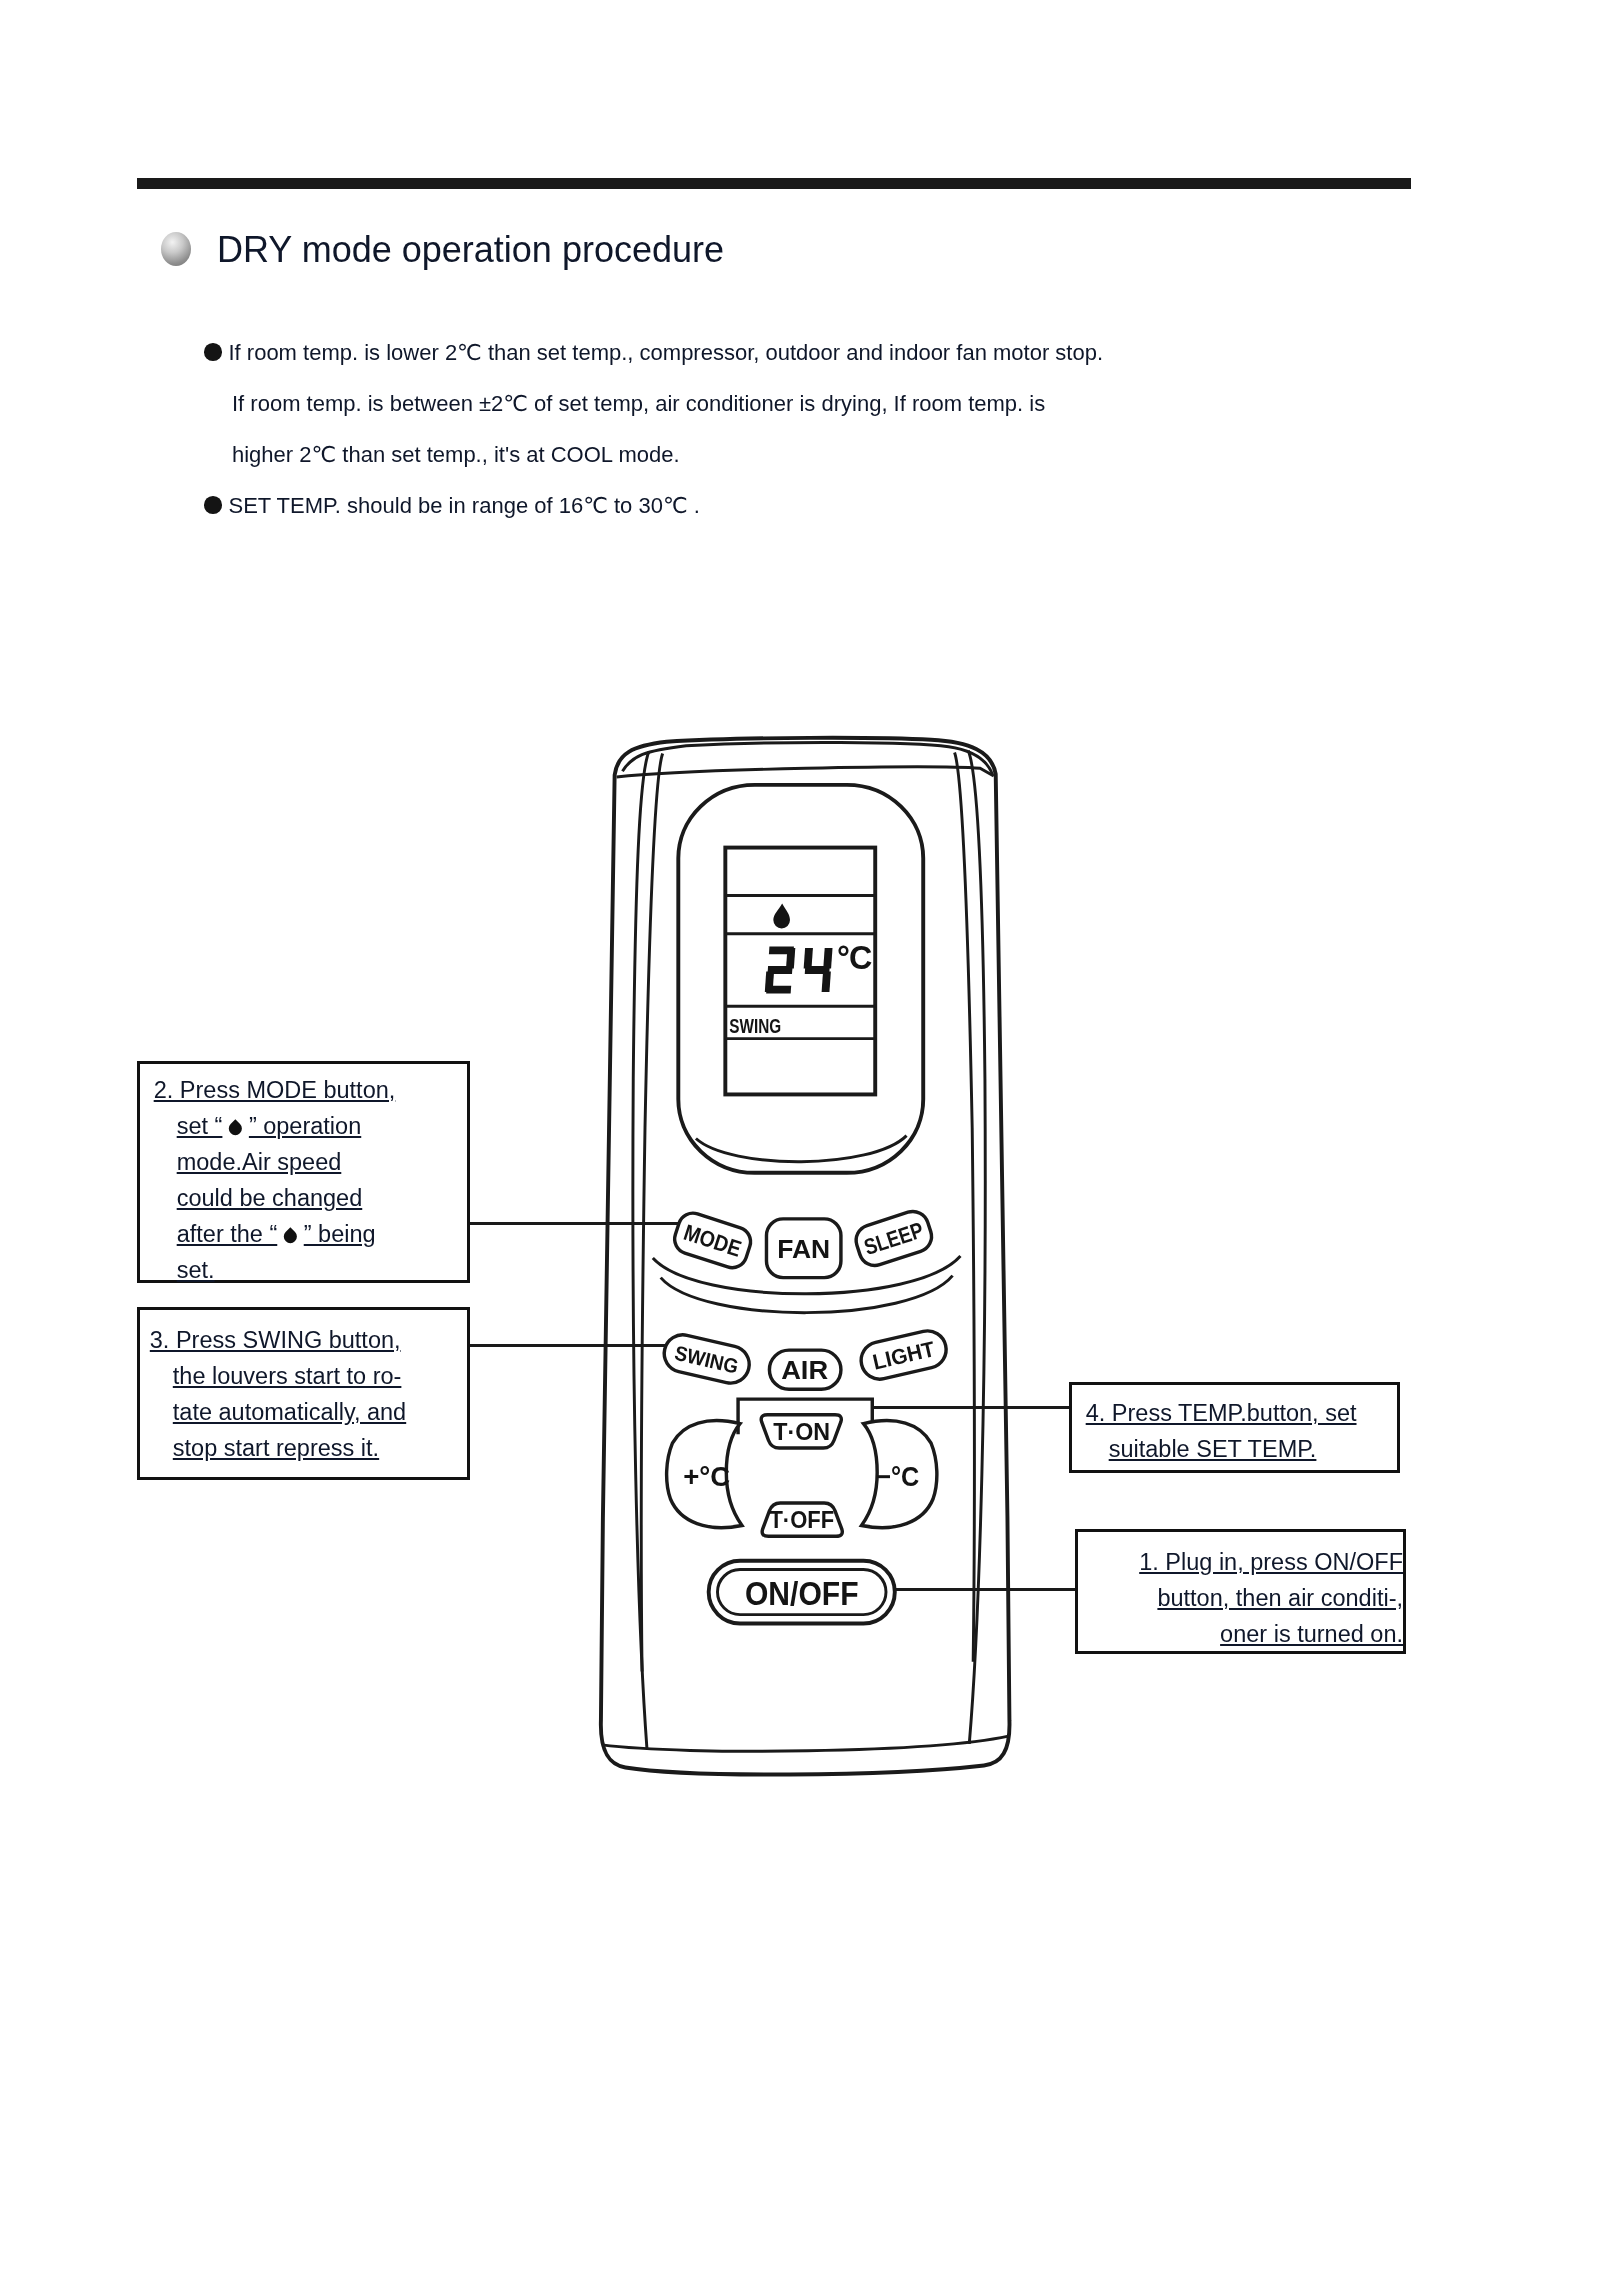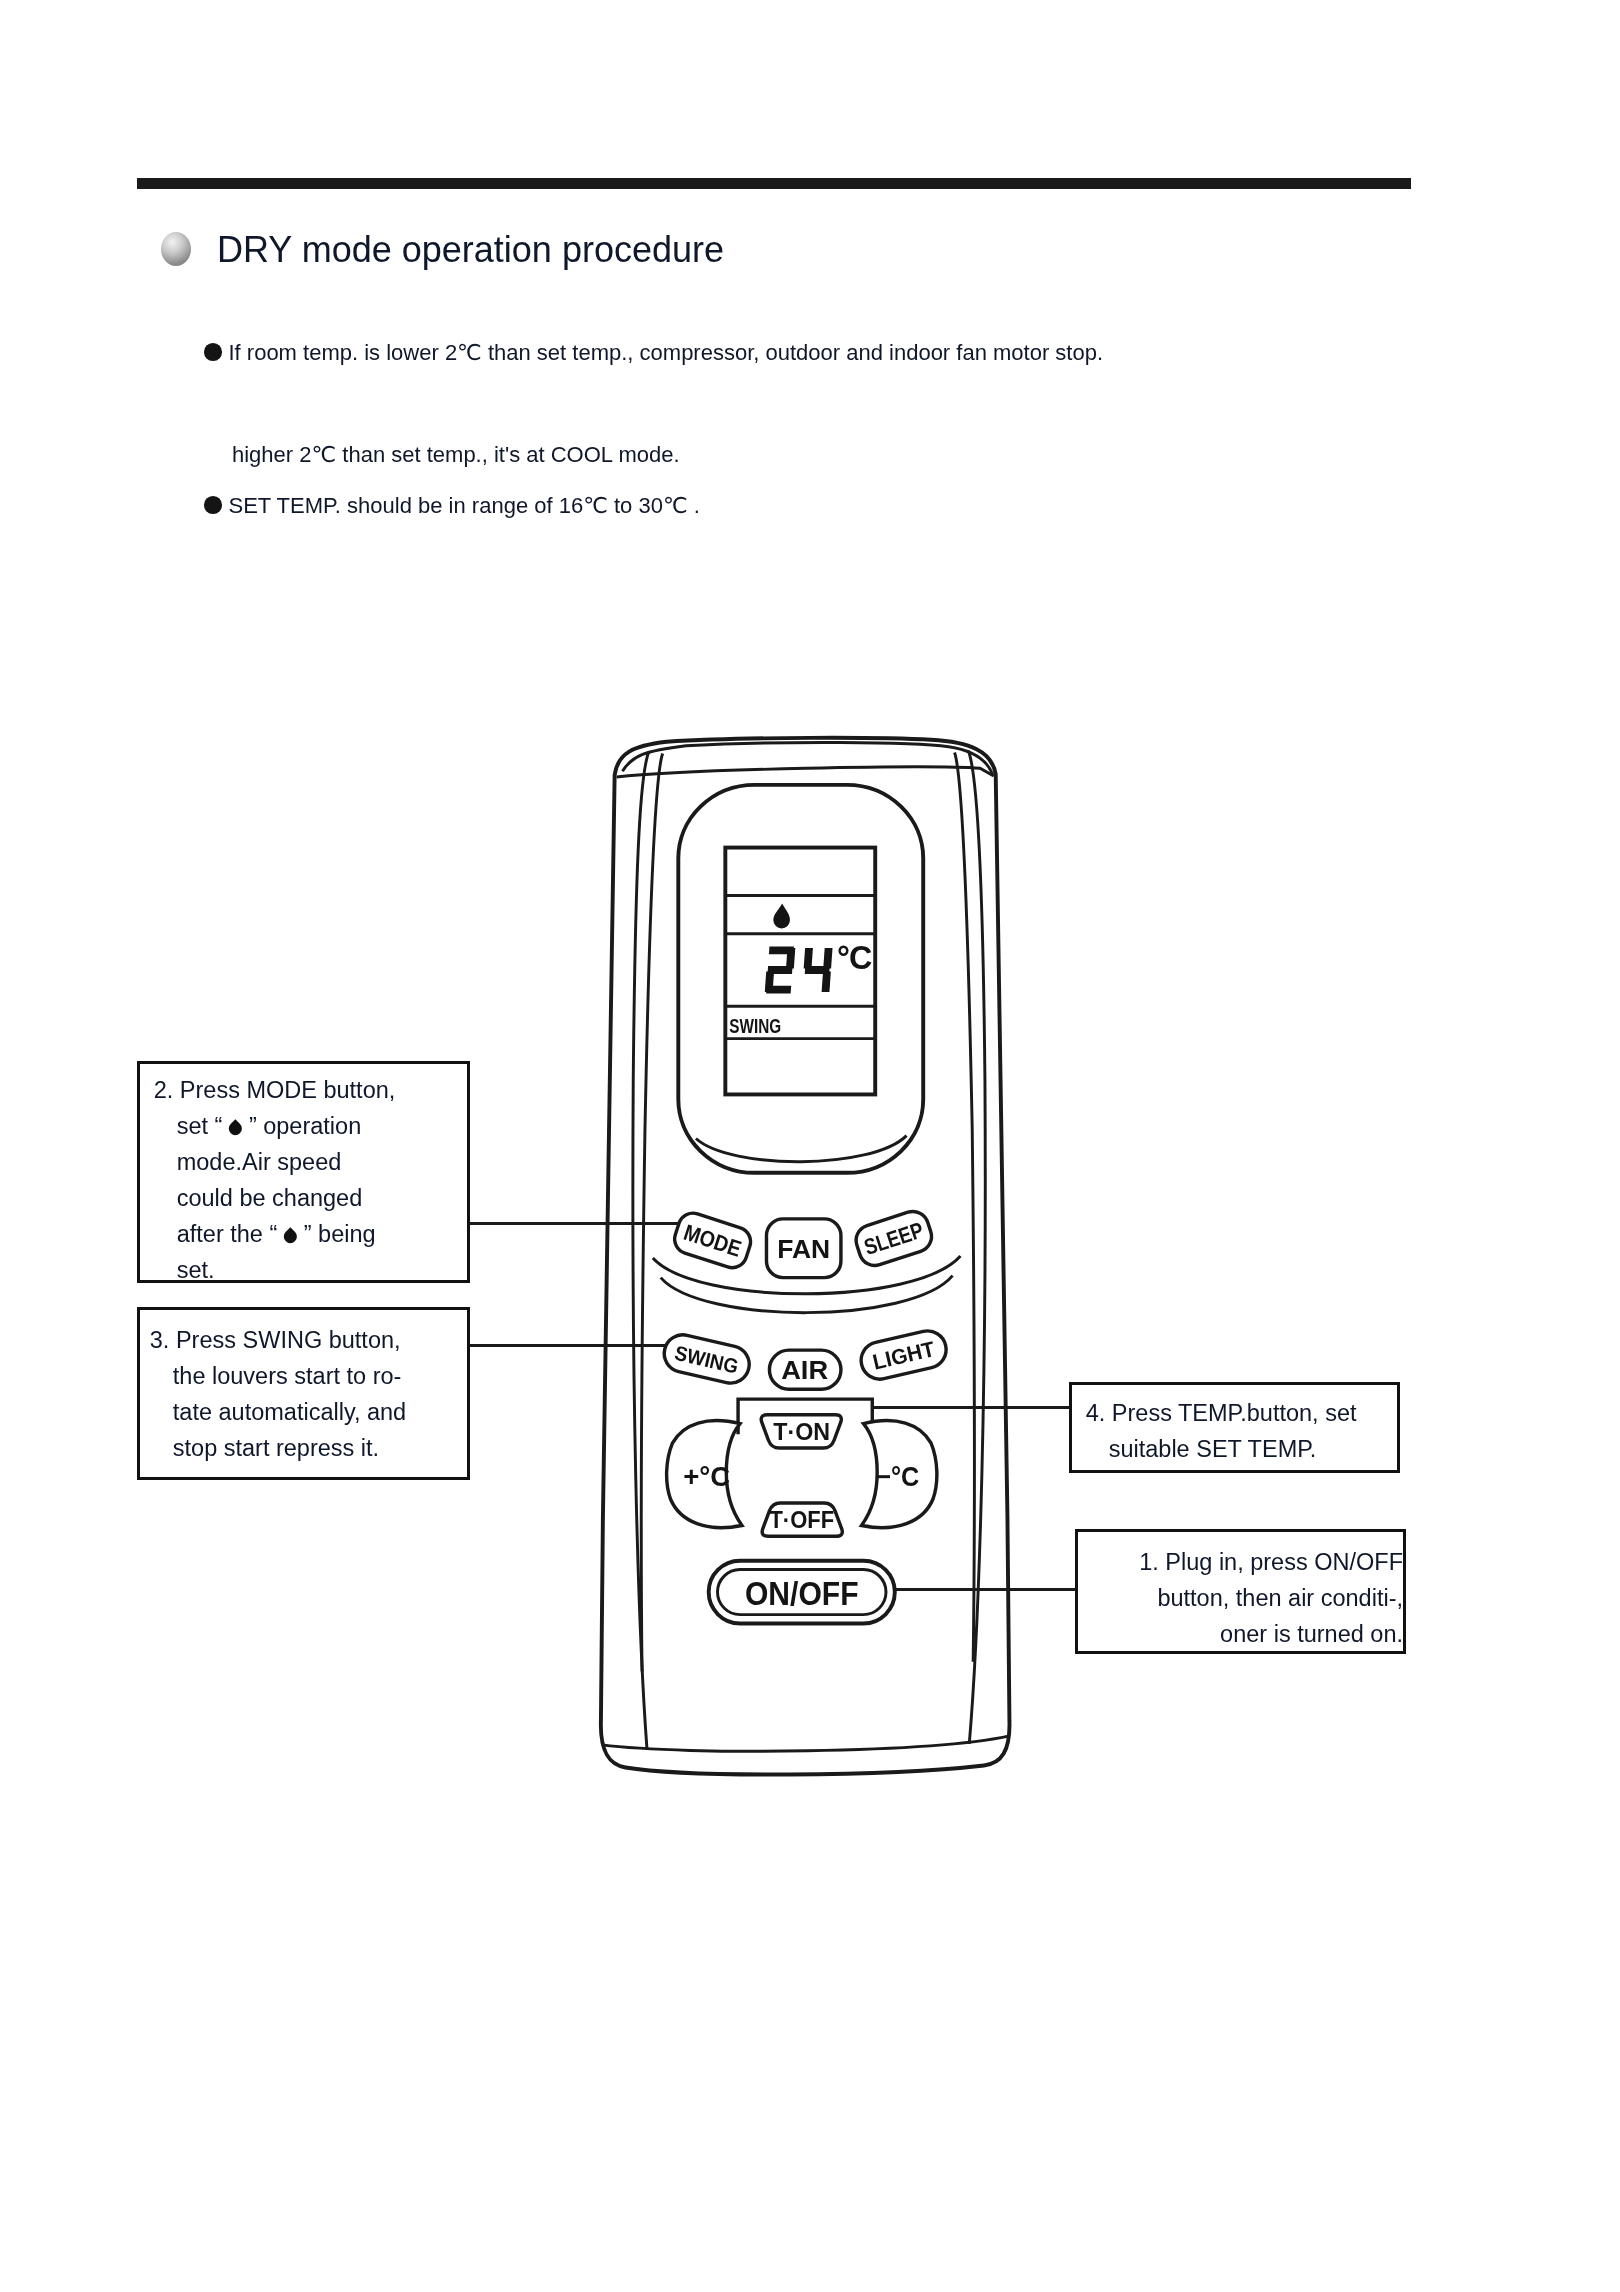--- a/index.html
+++ b/index.html
@@ -19,41 +19,42 @@
   .intro-line{position:absolute;font-size:22px;white-space:nowrap;}
   .dot{
     display:inline-block;width:17.6px;height:17.6px;border-radius:50%;
     background:#141414;margin-right:6.9px;vertical-align:-1px;
   }
   
   .callout{
     position:absolute;background:#ffffff;border:3.9px solid #111111;
     font-size:23.5px;line-height:36px;box-sizing:border-box;
   }
-  .callout .ln{white-space:nowrap;}
+  .callout .ln{white-space:nowrap;text-decoration:underline;}
   .ind{margin-left:23px;}
   .drop-glyph{
     display:inline-block;width:12.7px;height:12.7px;background:#111;
     border-radius:0 50% 50% 50%;transform:rotate(45deg);
     margin:0 6.9px 0 6.9px;vertical-align:-1px;
   }
   
   .leader{position:absolute;height:2.9px;background:#1a1a1a;}
   svg text{font-family:"Liberation Sans","DejaVu Sans",sans-serif;fill:#141414;}
 </style>
 </head>
 <body>
 
 <div class="page">
 
   <div class="rule"></div>
   <div class="sphere"></div>
   <div class="title">DRY mode operation procedure</div>
 
   <div class="intro-line" style="left:204px;top:340px;"><span class="dot"></span><span>If room temp. is lower 2℃ than set temp., compressor, outdoor and indoor fan motor stop.</span></div>
+  <div class="intro-line" style="left:232px;top:391px;">If room temp. is between ±2℃ of set temp, air conditioner is drying, If room temp. is</div>
   <div class="intro-line" style="left:232px;top:442px;">higher 2℃ than set temp., it's at COOL mode.</div>
   <div class="intro-line" style="left:204px;top:493px;"><span class="dot"></span><span>SET TEMP. should be in range of 16℃ to 30℃ .</span></div>
 
   <div class="leader" style="left:469px;top:1222px;width:211px;"></div>
   <div class="leader" style="left:469px;top:1344px;width:196px;"></div>
   <div class="leader" style="left:871px;top:1406px;width:206px;"></div>
   <div class="leader" style="left:892px;top:1588px;width:185px;"></div>
 
   <svg style="position:absolute;left:549px;top:716px;" width="529" height="1088" viewBox="560 730 540 1110" fill="none" stroke="#1a1a1a" stroke-width="3">
 

